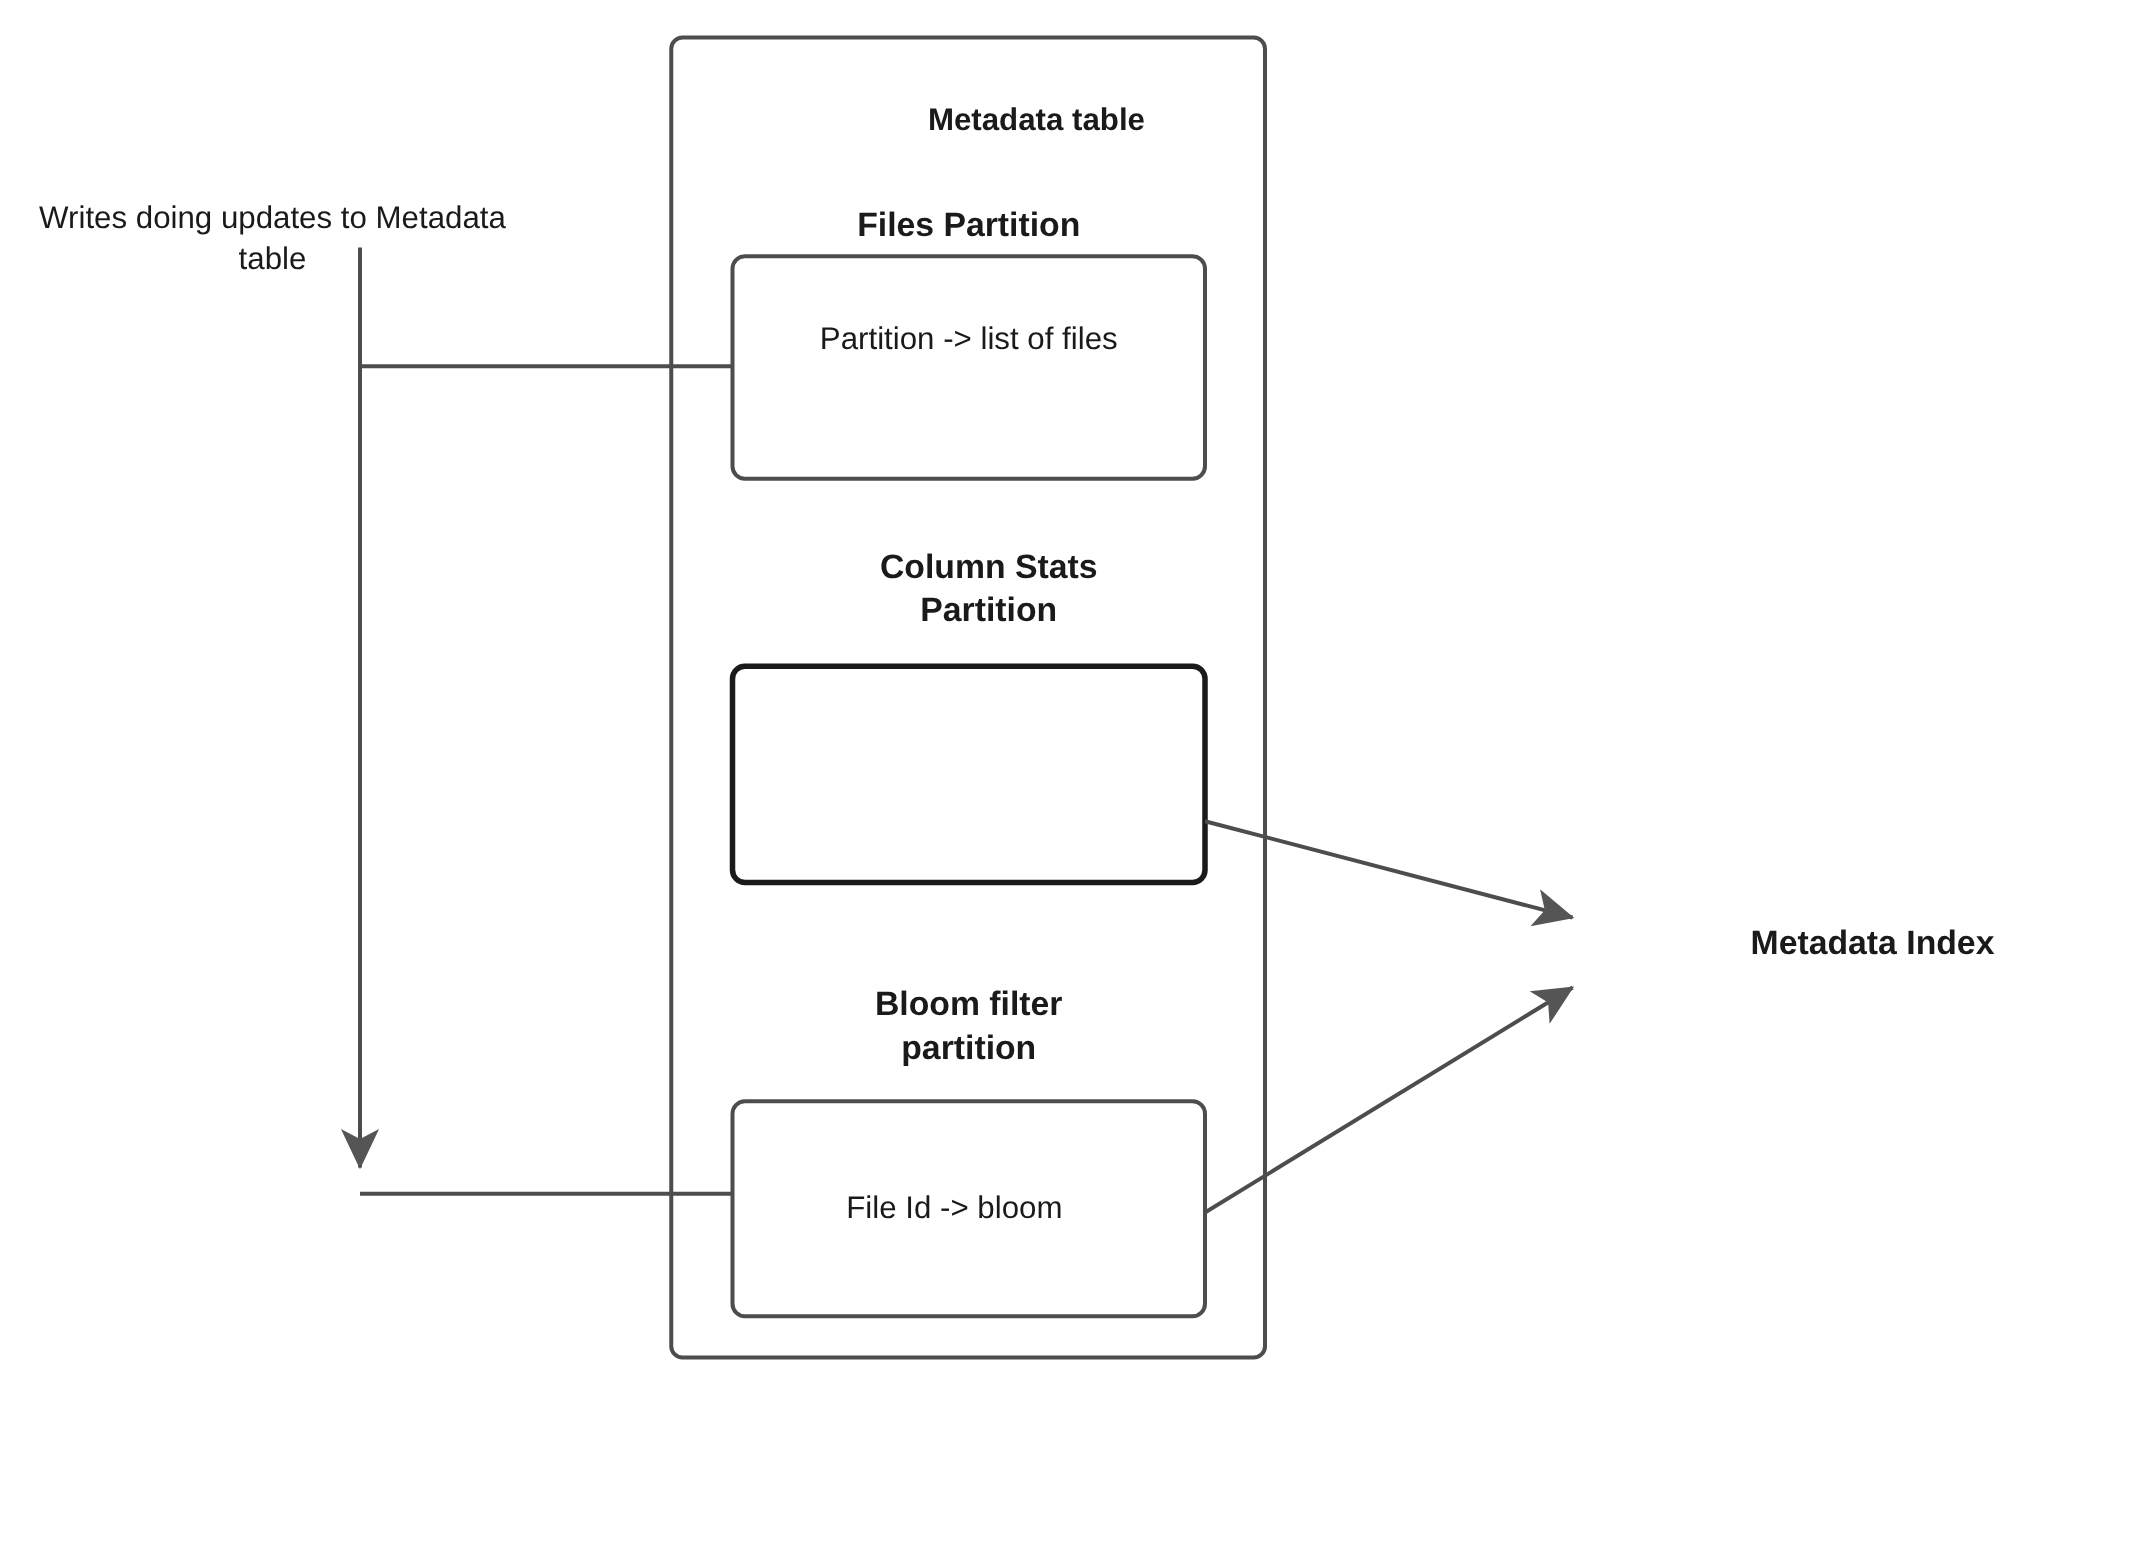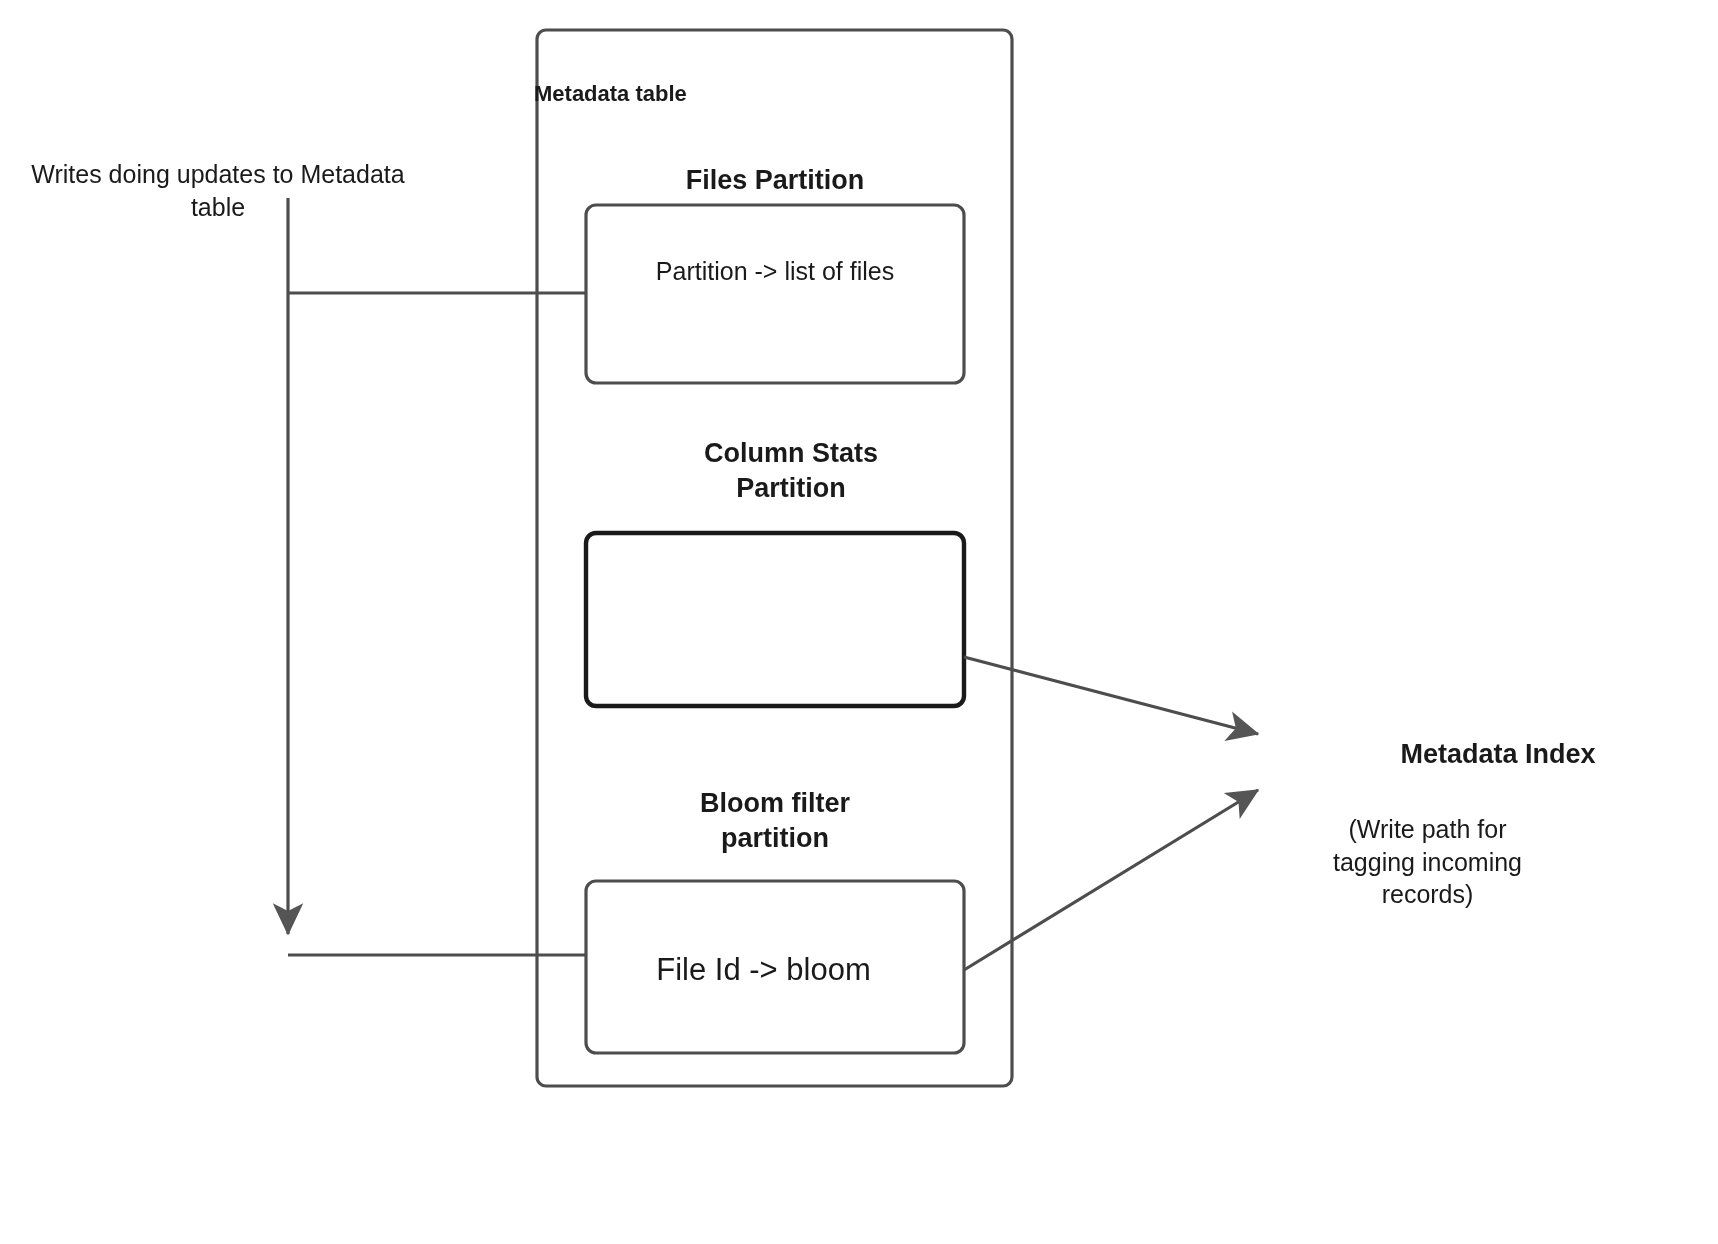--- a/index.html
+++ b/index.html
@@ -6,27 +6,27 @@
   body{width:1718px;height:1244px;overflow:hidden;
        font-family:"Liberation Sans", sans-serif;color:#1a1a1a;}
   #canvas{position:relative;width:1718px;height:1244px;}
   svg.layer{position:absolute;left:0;top:0;width:1718px;height:1244px;}
 
   .lbl{position:absolute;text-align:center;line-height:1.30;color:#1a1a1a;
        -webkit-font-smoothing:antialiased;}
   .lbl.bold{font-weight:bold;}
 
   .t-writes{left:8px;  top:158px;  width:420px; font-size:25px;}
-  .t-mdtable{left:534px; top:80px;  width:360px; font-size:22px; text-align:left;}
+  .t-mdtable{left:556px; top:80px;  width:360px; font-size:25px; text-align:right;}
   .t-files-hdr{left:586px; top:148px; width:378px; font-size:27px;margin-top:15px;}
   .t-files-body{left:586px; top:255px; width:378px; font-size:25px;}
   .t-cs-hdr{left:602px; top:436px; width:378px; font-size:27px;}
   .t-cs-body{left:586px; top:579px; width:378px; font-size:25px;}
   .t-bloom-hdr{left:586px; top:786px; width:378px; font-size:27px;}
-  .t-bloom-body{left:586px; top:950px; width:355px; font-size:31px;}
+  .t-bloom-body{left:586px; top:950px; width:355px; font-size:25px;}
   .t-mi-title{left:1283px; top:737px; width:430px; font-size:27px;}
   .t-mi-sub{left:1300px; top:813px; width:255px; font-size:25px;}
 </style>
 </head>
 <body>
 
 <div id="canvas">
 
   <svg class="layer" viewBox="0 0 1718 1244" xmlns="http://www.w3.org/2000/svg">
 
@@ -74,19 +74,14 @@
 
   <div class="lbl bold t-bloom-hdr">
     <div>Bloom filter</div>
     <div>partition</div>
   </div>
 
   <div class="lbl t-bloom-body">File Id -&gt; bloom</div>
 
   <div class="lbl bold t-mi-title">Metadata Index</div>
 
-  <div class="lbl t-mi-sub">
-    <div>(Write path for</div>
-    <div>tagging incoming</div>
-    <div>records)</div>
-  </div>
 
 </div>
 
 </body></html>

